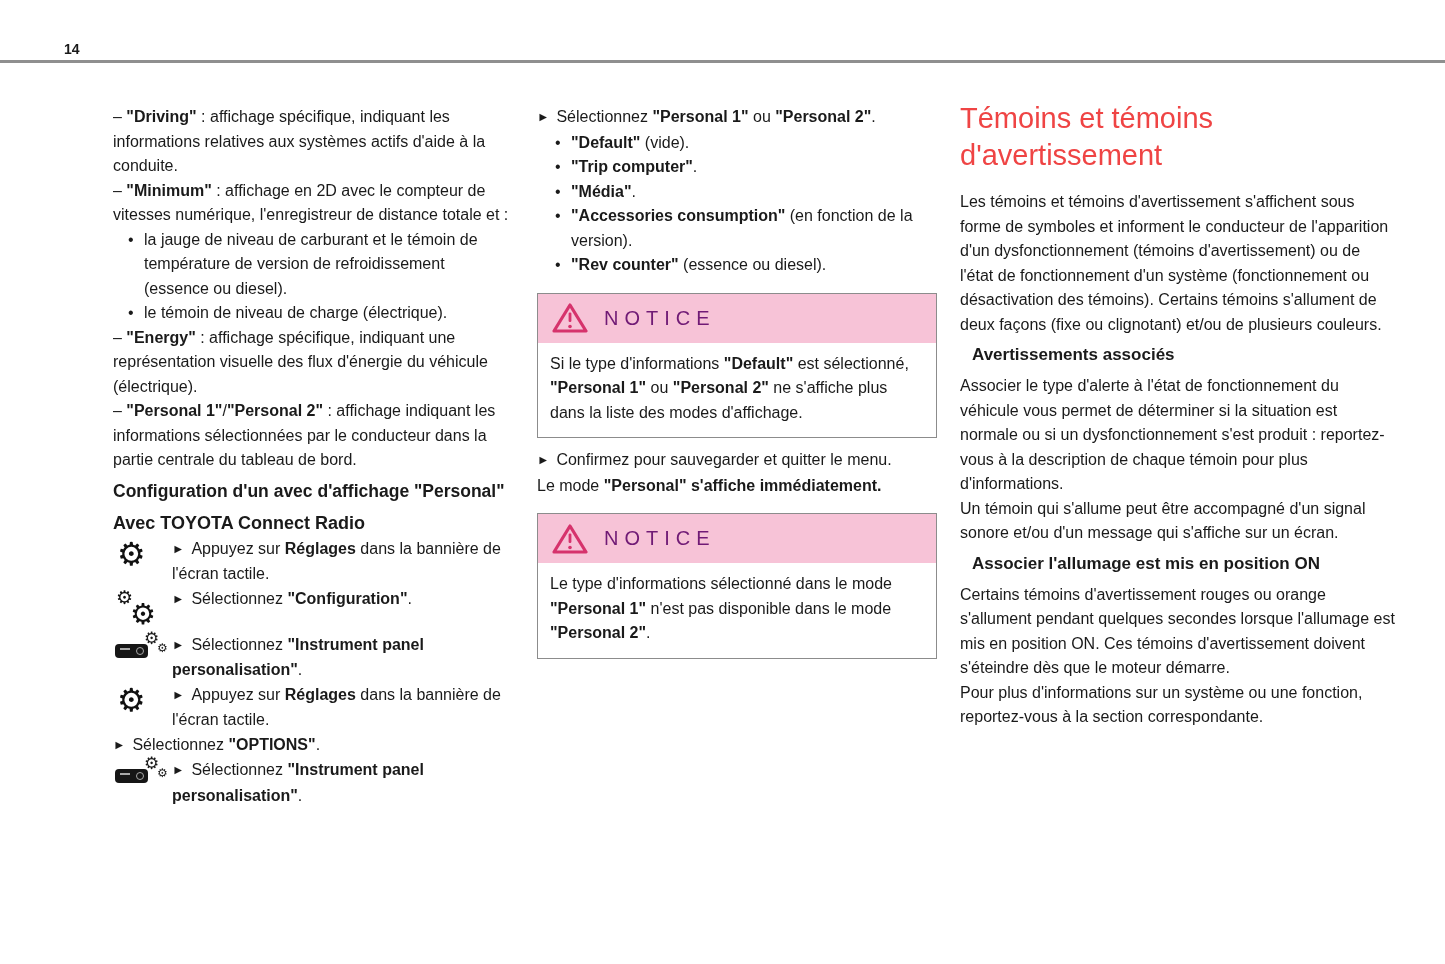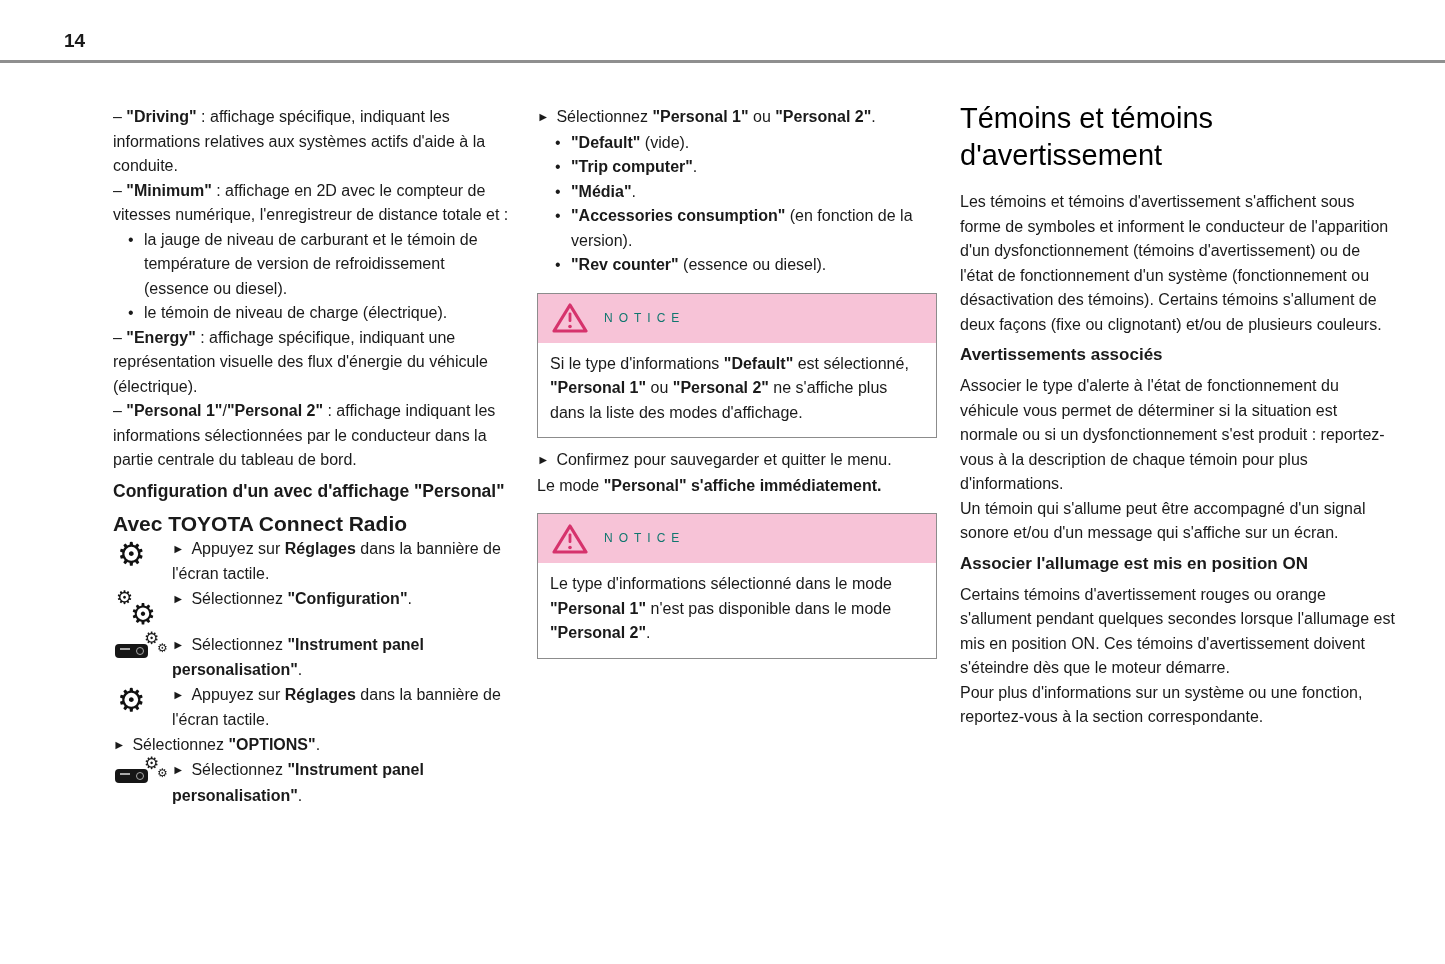--- a/index.html
+++ b/index.html
@@ -4,21 +4,21 @@
 <style>
   * { margin:0; padding:0; box-sizing:border-box; }
   html, body { background:#ffffff; }
   body {
     width:1445px; height:964px;
     font-family:"Liberation Sans","DejaVu Sans",sans-serif;
     color:#1a1a1a;
   }
   .page { position:relative; width:1445px; height:964px; overflow:hidden; background:#fff; }
 
-  .page-number { position:absolute; left:64px; top:30px; font-size:19px; font-weight:bold; }
+  .page-number { position:absolute; left:64px; top:41px; font-size:14px; font-weight:bold; }
   .top-rule { position:absolute; left:0; right:0; top:60px; height:3px; background:#8f8f8f; }
 
   .col { position:absolute; font-size:16px; line-height:24.5px; }
   .col1 { left:113px; top:105px; width:398px; }
   .col2 { left:537px; top:105px; width:400px; }
   .col3 { left:960px; top:100px; width:436px; }
 
   p.para { margin:0; }
   b { font-weight:bold; }
 
@@ -26,48 +26,48 @@
 
   
   .bullet-row { display:flex; }
   .bullet-row .bullet { flex:none; width:16px; }
   .bullet-row .bt { flex:1; }
   .col1 .bullet-row { padding-left:15px; }
   .col2 .bullet-list { padding-left:18px; }
 
   
   .section-heading { font-size:17.5px; font-weight:bold; margin:6px 0 7px; line-height:25px; }
-  .sub-heading { font-size:21px; font-weight:bold; margin:4px 0 1px; line-height:25px; }
-  .col3 .sub-heading { margin:5px 0 7px; font-size:17px; }
+  .sub-heading { font-size:18px; font-weight:bold; margin:4px 0 1px; line-height:25px; }
+  .col3 .sub-heading { margin:5px 12px 7px; font-size:17px; }
 
   
   .step-row { display:flex; align-items:flex-start; }
   .icon-cell { flex:none; width:59px; position:relative; }
   .step-row .step-text { flex:1; }
   .g1-cell { height:36px; }
   .g1 { display:block; font-size:32px; line-height:34px; margin-left:4px; color:#111; }
   .g2-cell { height:46px; }
   .g-small { position:absolute; font-size:19px; line-height:19px; left:3px; top:1px; color:#111; }
   .g-large { position:absolute; font-size:29px; line-height:29px; left:17px; top:13px; color:#111; }
   .panel-cell { height:30px; }
   .panel-rect { position:absolute; left:2px; top:11px; width:33px; height:14px; background:#161616; border-radius:4px; }
   .panel-rect::before { content:""; position:absolute; left:5px; top:4px; width:10px; height:2px; background:#a8a8a8; }
   .panel-rect::after { content:""; position:absolute; right:4px; top:3px; width:6px; height:6px; border-radius:50%; border:1px solid #a8a8a8; }
   .panel-gear { position:absolute; font-size:17px; line-height:17px; left:31px; top:-3px; color:#1c1c1c; }
   .panel-gear2 { position:absolute; font-size:12px; line-height:12px; left:44px; top:9px; color:#1c1c1c; }
 
   
   .notice-box { border:1px solid #8c8c8c; margin:15px 0 10px; background:#fff; }
   .notice-header { background:#f7c3d7; display:flex; align-items:center; gap:16px; padding:8px 14px; height:49px; }
-  .notice-title { font-size:12px; letter-spacing:6px; color:#0f766e; }
+  .notice-title { font-size:20px; letter-spacing:6px; color:#701a75; }
   .notice-tri { display:inline-flex; }
   .notice-body { padding:9px 12px 12px; line-height:24.5px; }
 
   
-  .big-title { font-size:29px; line-height:37px; color:#000000; font-weight:normal; margin:0 0 16px; }
+  .big-title { font-size:29px; line-height:37px; color:#ef4444; font-weight:normal; margin:0 0 16px; }
 </style>
 </head>
 <body>
 
 <div class="page">
 
   <div class="page-number">14</div>
   <div class="top-rule"></div>
 
   <div class="col col1">

